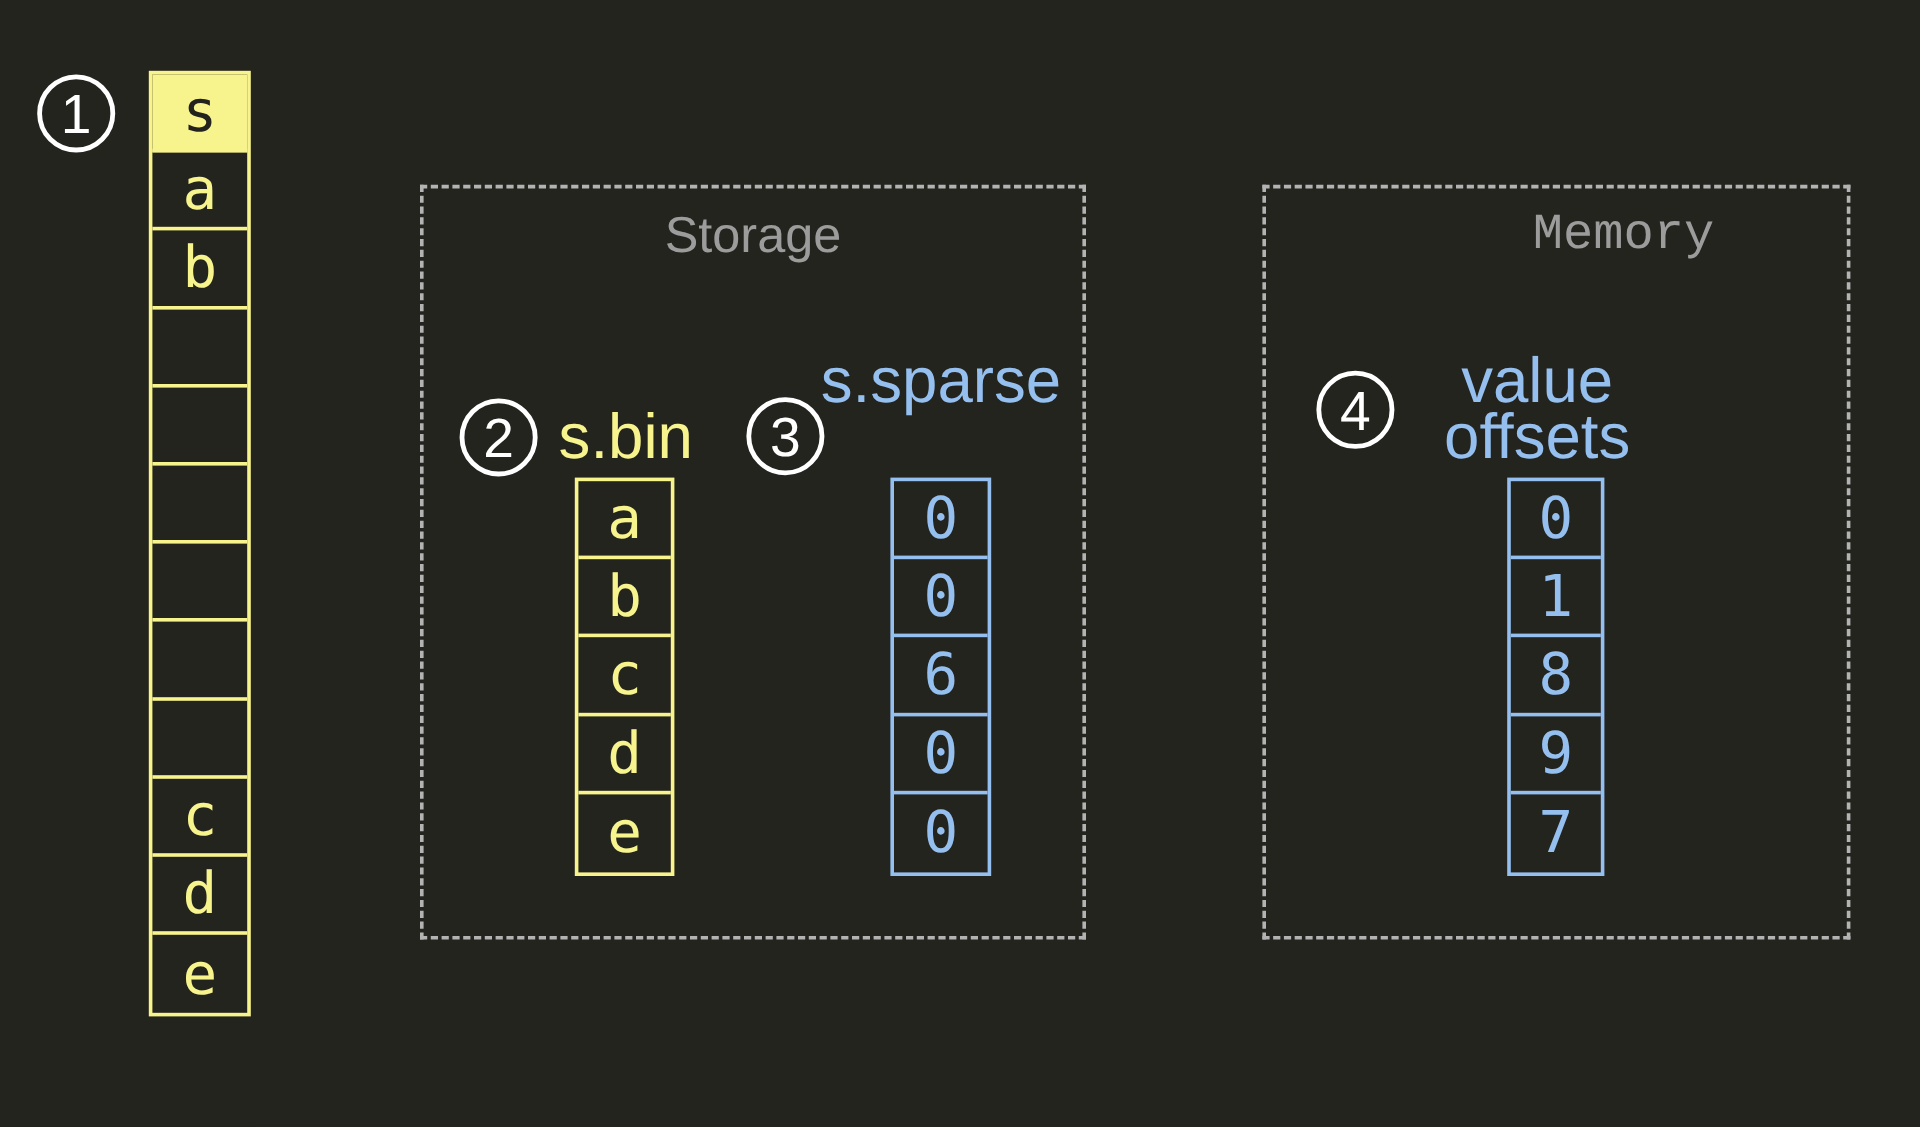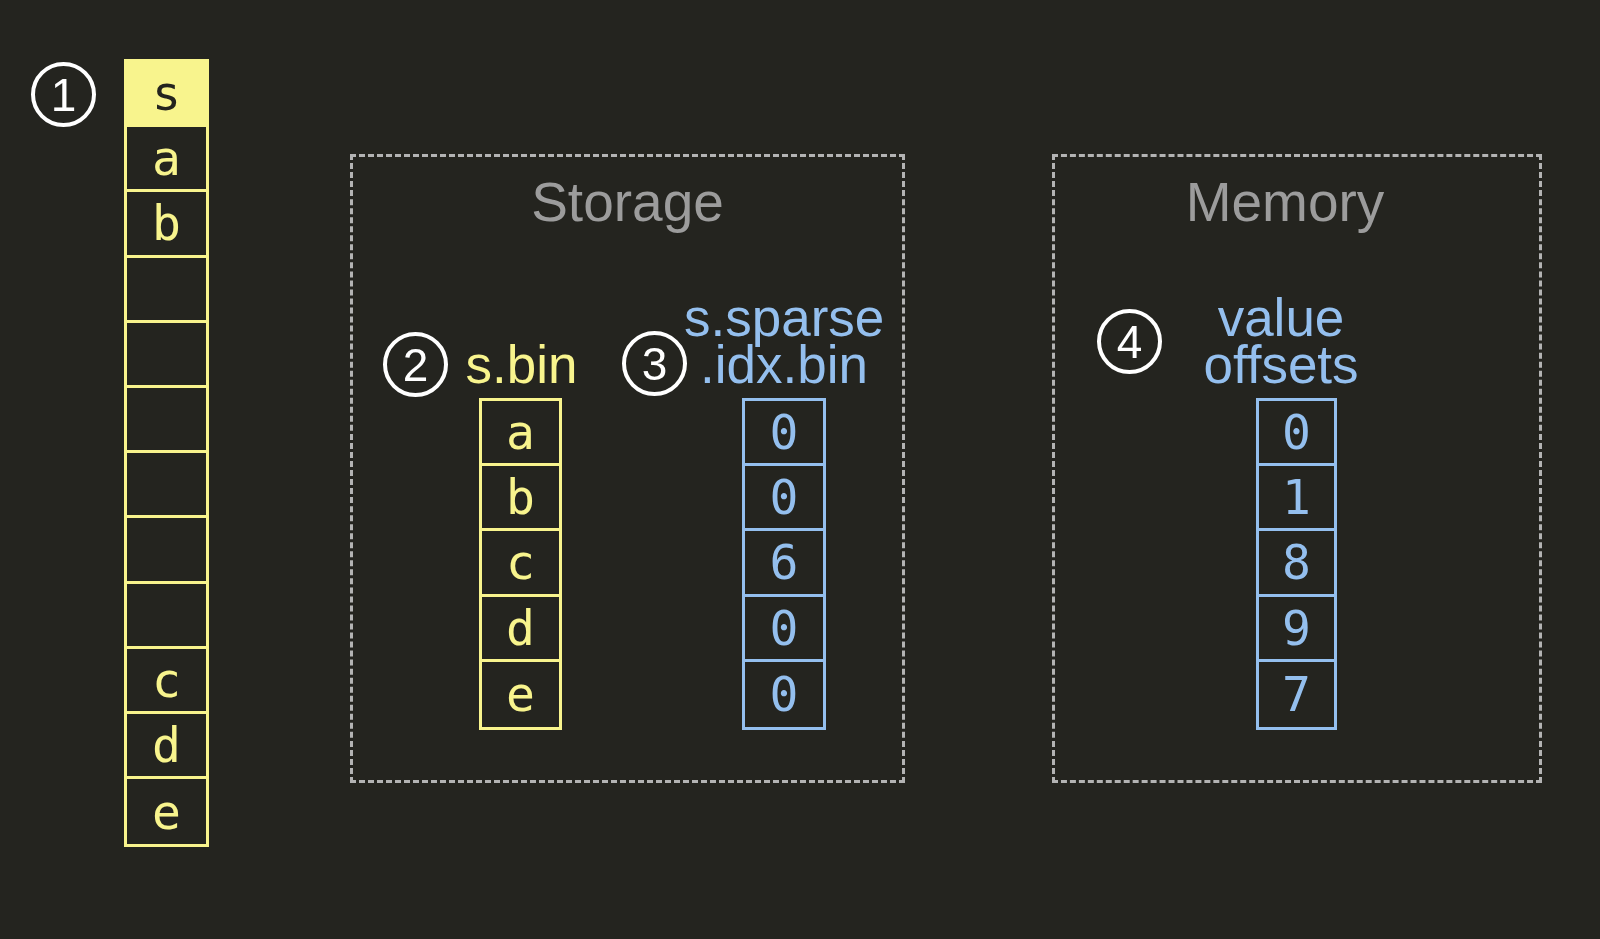--- a/index.html
+++ b/index.html
@@ -43,25 +43,25 @@
     border: 3px dashed var(--dash-gray);
     box-sizing: border-box;
   }
   #storage-box { left: 350px; top: 154px; width: 555px; height: 629px; }
   #memory-box  { left: 1052px; top: 154px; width: 490px; height: 629px; }
 
   .box-title {
     position: absolute;
     text-align: center;
     color: var(--title-gray);
-    font-size: 55px;
+    font-size: 42px;
     line-height: 1;
   }
   #storage-title { left: 350px;  top: 175px; width: 555px; }
-  #memory-title  { left: 1040px; top: 175px; width: 490px; }
+  #memory-title  { left: 1108px; top: 175px; width: 490px; font-family: Liberation Mono, monospace; }
 
   
   .col {
     position: absolute;
     border: 3px solid;
     box-sizing: border-box;
     background: transparent;
   }
   .col .vcell {
     box-sizing: border-box;
@@ -124,21 +124,20 @@
 <div class="col yellow-col" id="sbin-col">
     <div class="vcell">a</div>
     <div class="vcell">b</div>
     <div class="vcell">c</div>
     <div class="vcell">d</div>
     <div class="vcell">e</div>
   </div>
 
 <div class="col-label" id="idx-label">
   <div>s.sparse</div>
-  <div>.idx.bin</div>
 </div>
 <div class="col blue-col" id="idx-col">
     <div class="vcell">0</div>
     <div class="vcell">0</div>
     <div class="vcell">6</div>
     <div class="vcell">0</div>
     <div class="vcell">0</div>
   </div>
 
 <div class="dashed-box" id="memory-box"></div>

